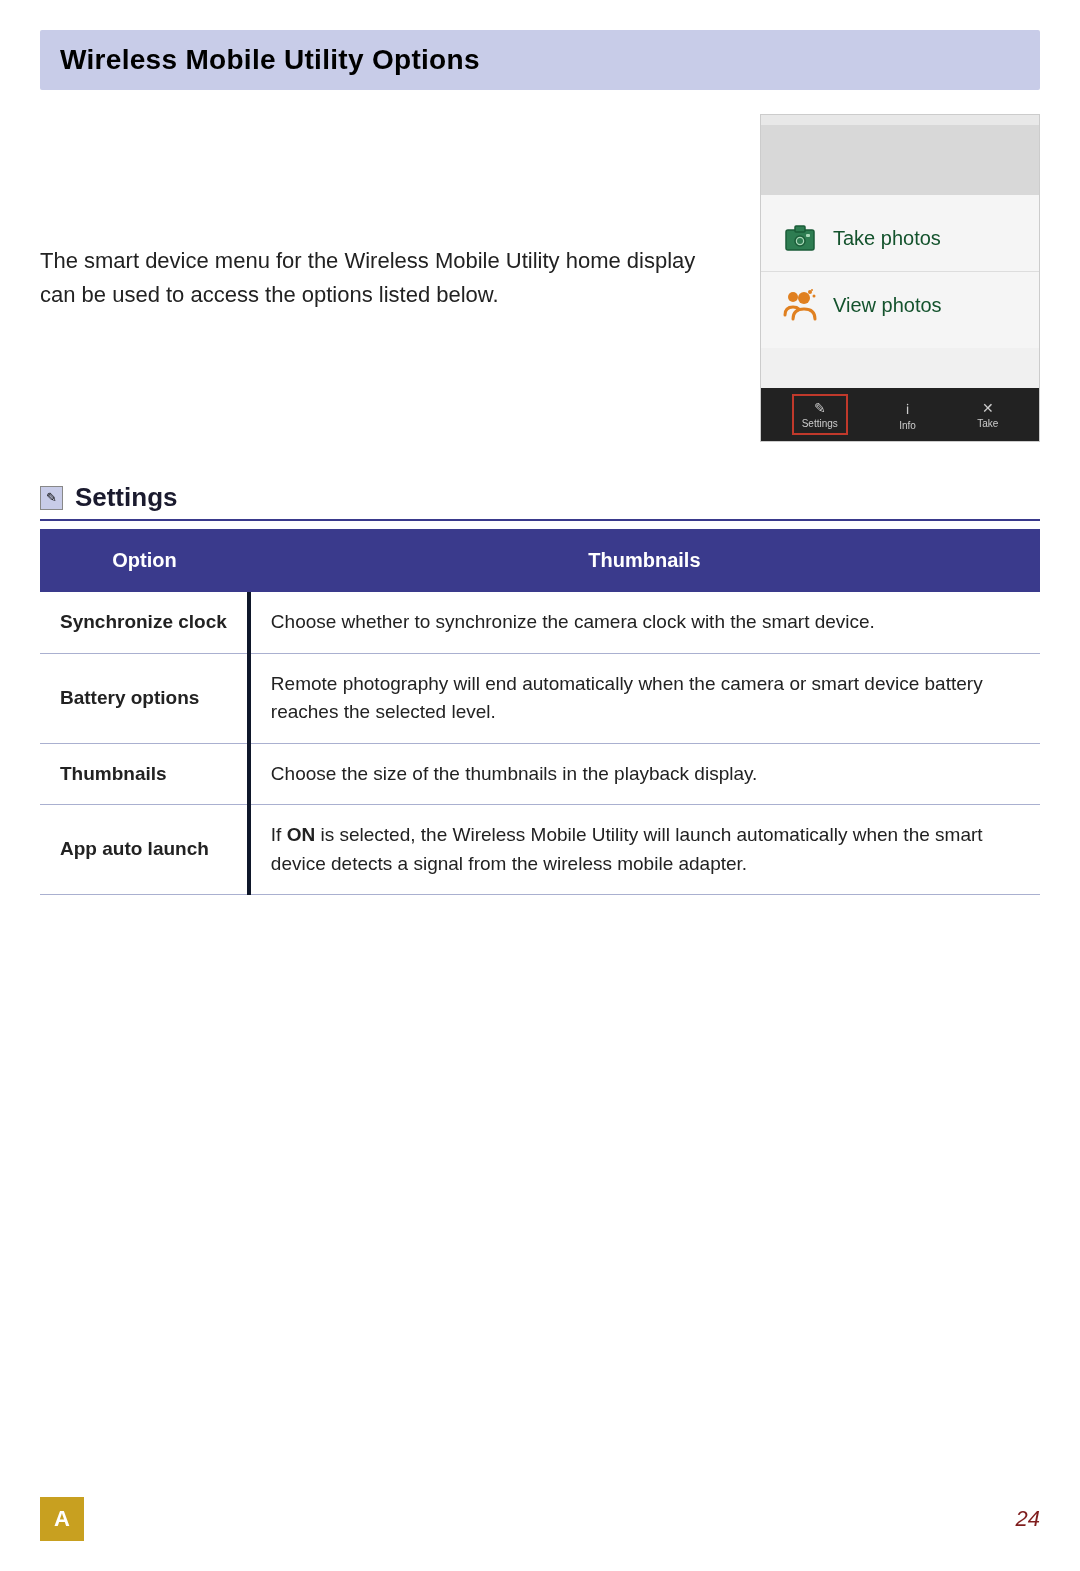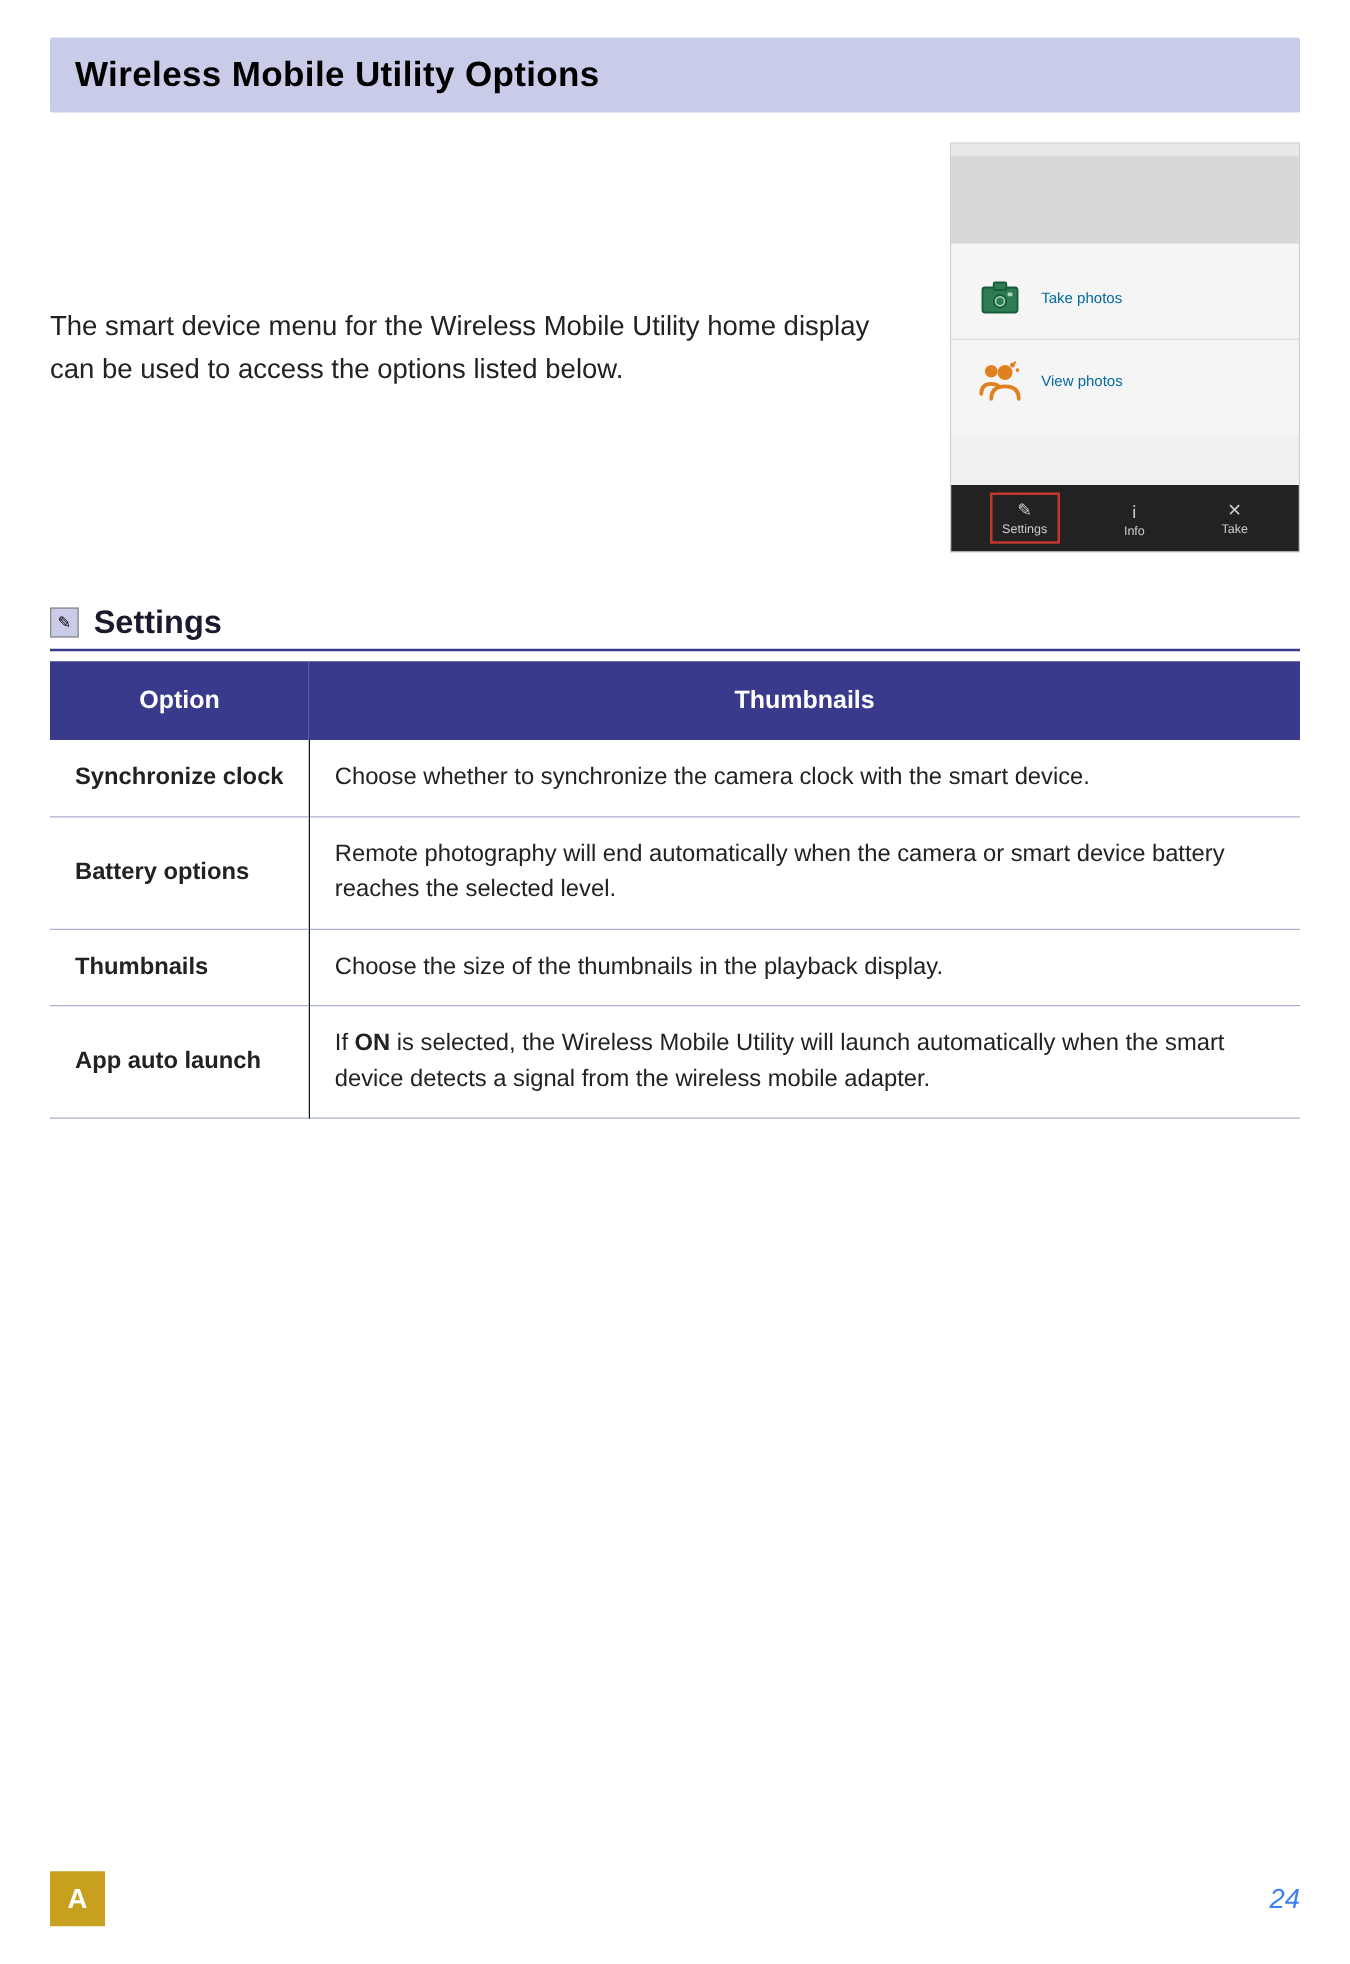--- a/index.html
+++ b/index.html
@@ -70,22 +70,22 @@
     .device-menu {
       background: #f5f5f5;
       padding: 10px 0;
     }
 
     .device-menu-item {
       display: flex;
       align-items: center;
       padding: 14px 20px;
       border-bottom: 1px solid #ddd;
-      font-size: 12px;
-      color: #0369a1;
+      font-size: 20px;
+      color: #14532d;
       font-family: Arial, sans-serif;
     }
 
     .device-menu-item:last-child {
       border-bottom: none;
     }
 
     .menu-icon {
       width: 38px;
       height: 38px;
@@ -182,21 +182,21 @@
       line-height: 1.5;
       color: #222;
     }
 
     .options-table tbody tr td:first-child {
       font-weight: 700;
       font-size: 19px;
       vertical-align: middle;
       text-align: left;
       white-space: nowrap;
-      border-right: 1px solid #0f172a;
+      border-right: 4px solid #0f172a;
     }
 
     
     .page-footer {
       position: absolute;
       bottom: 30px;
       left: 40px;
       right: 40px;
       display: flex;
       align-items: center;
@@ -212,21 +212,21 @@
       justify-content: center;
       color: #fff;
       font-weight: 900;
       font-size: 22px;
       font-family: Arial, sans-serif;
     }
 
     .page-number {
       font-family: Arial, sans-serif;
       font-size: 22px;
-      color: #3b82f6;
+      color: #7f1d1d;
       font-style: italic;
     }
 
     
     .svg-icon {
       width: 36px;
       height: 36px;
     }
   </style>
 </head>

